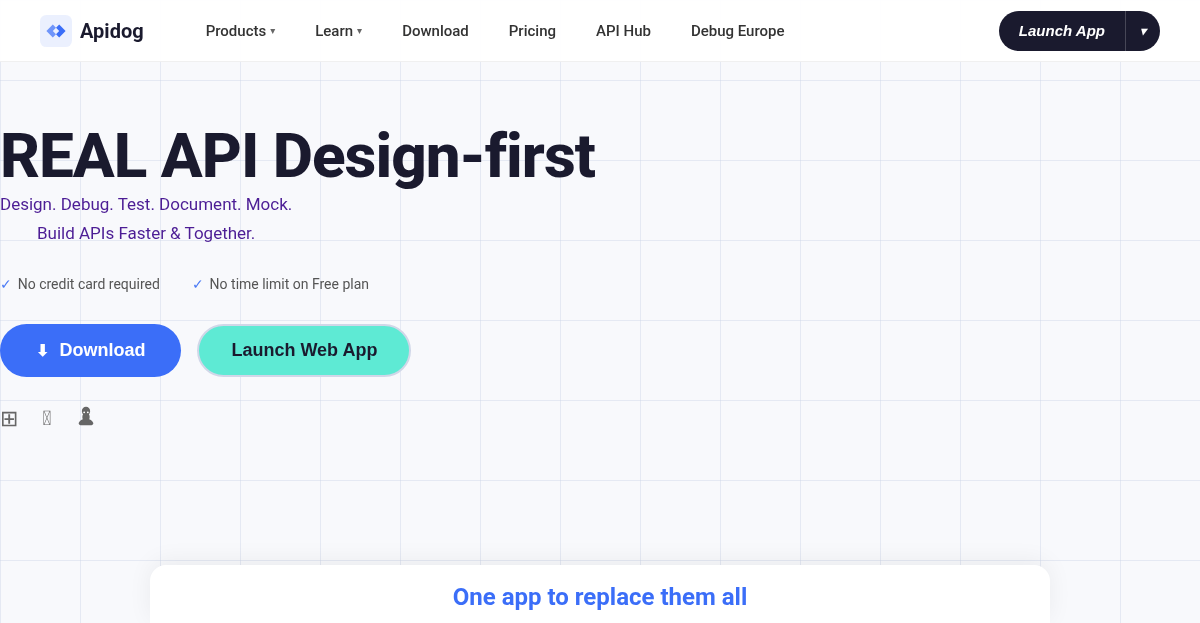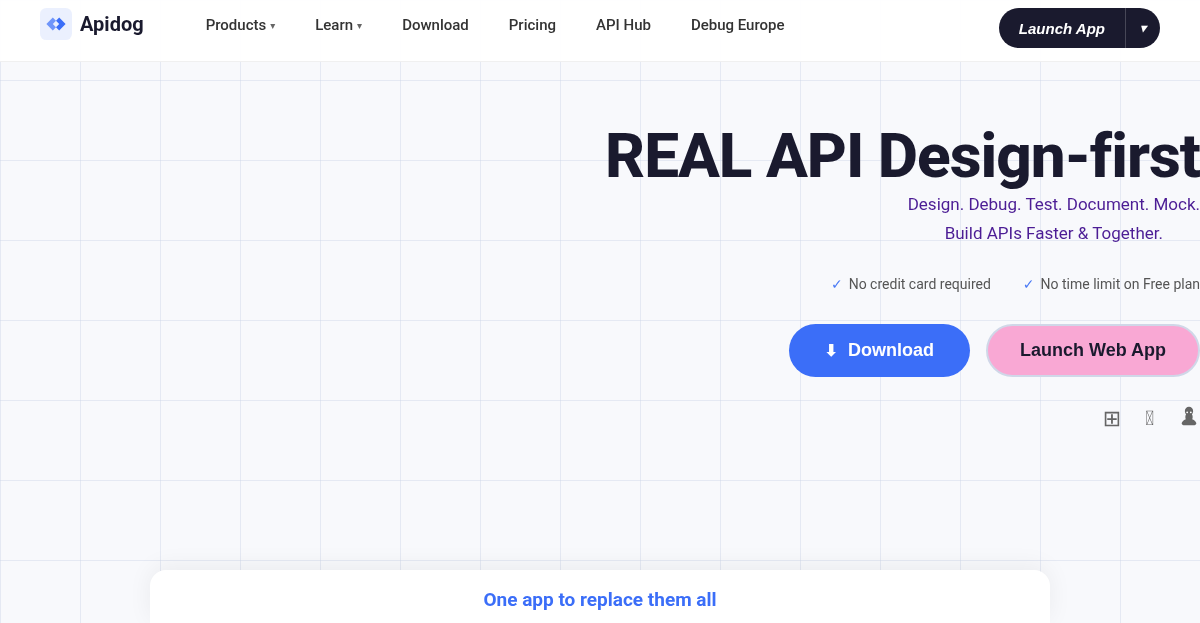--- a/index.html
+++ b/index.html
@@ -32,21 +32,21 @@
       z-index: 0;
     }
 
     
     nav {
       position: relative;
       z-index: 10;
       background: rgba(255,255,255,0.95);
       border-bottom: 1px solid rgba(0,0,0,0.06);
       display: flex;
-      align-items: flex-start;
+      align-items: center;
       height: 62px;
       padding: 8px 40px;
       gap: 0;
     }
 
     .nav-logo {
       display: flex;
       align-items: center;
       gap: 8px;
       margin-right: 48px;
@@ -119,21 +119,21 @@
       padding: 10px 14px;
       font-size: 12px;
     }
 
     
     .hero {
       position: relative;
       z-index: 1;
       display: flex;
       flex-direction: column;
-      align-items: flex-end;
+      align-items: flex-start;
       padding-top: 60px;
       text-align: center;
     }
 
     .hero-title-line1 {
       font-size: 62px;
       font-weight: 800;
       color: #1a1a2e;
       line-height: 1.1;
       letter-spacing: -1px;
@@ -198,21 +198,21 @@
     }
 
     .download-icon {
       font-size: 16px;
     }
 
     .launch-web-btn {
       display: flex;
       align-items: center;
       gap: 8px;
-      background: #f9a8d4;
+      background: #5eead4;
       color: #1a1a2e;
       border: 2px solid #d0d7e8;
       border-radius: 50px;
       padding: 14px 32px;
       font-size: 18px;
       font-weight: 600;
       cursor: pointer;
       transition: border-color 0.15s;
     }
 
@@ -237,21 +237,21 @@
       width: 900px;
       background: white;
       border-radius: 16px 16px 0 0;
       padding: 18px 40px 12px;
       box-shadow: 0 -4px 24px rgba(0,0,0,0.06);
       z-index: 5;
       text-align: center;
     }
 
     .bottom-card-text {
-      font-size: 19px;
+      font-size: 24px;
       font-weight: 700;
       color: #3b6ef8;
     }
 
     
     .apidog-logo-svg {
       width: 32px;
       height: 32px;
     }
   </style>

